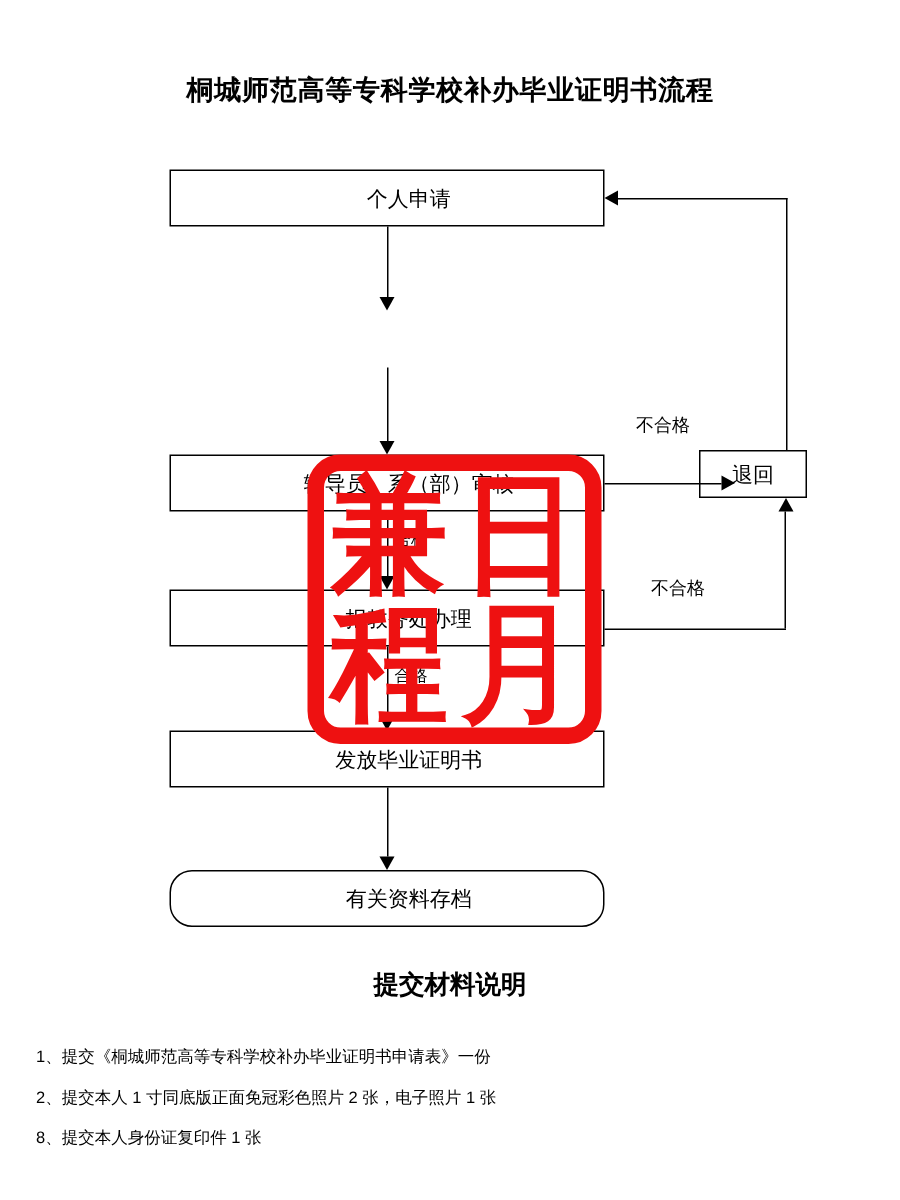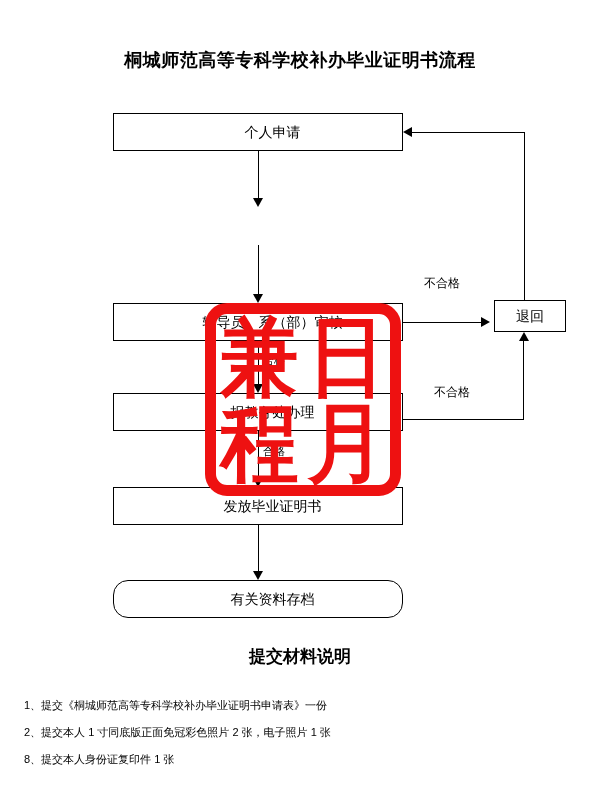--- a/index.html
+++ b/index.html
@@ -68,21 +68,21 @@
   }
 
   .n1 { top: 113px; }
   .n2 { top: 207px; }
   .n3 { top: 303px; }
   .n4 { top: 393px; }
   .n5 { top: 487px; }
   .n6 { top: 580px; border-radius: 15px; }
 
   .node-return {
-    left: 494px;
+    left: 466px;
     top: 300px;
     width: 72px;
     height: 32px;
   }
 
   
   .vline {
     position: absolute;
     width: 1px;
     background: #000000;

